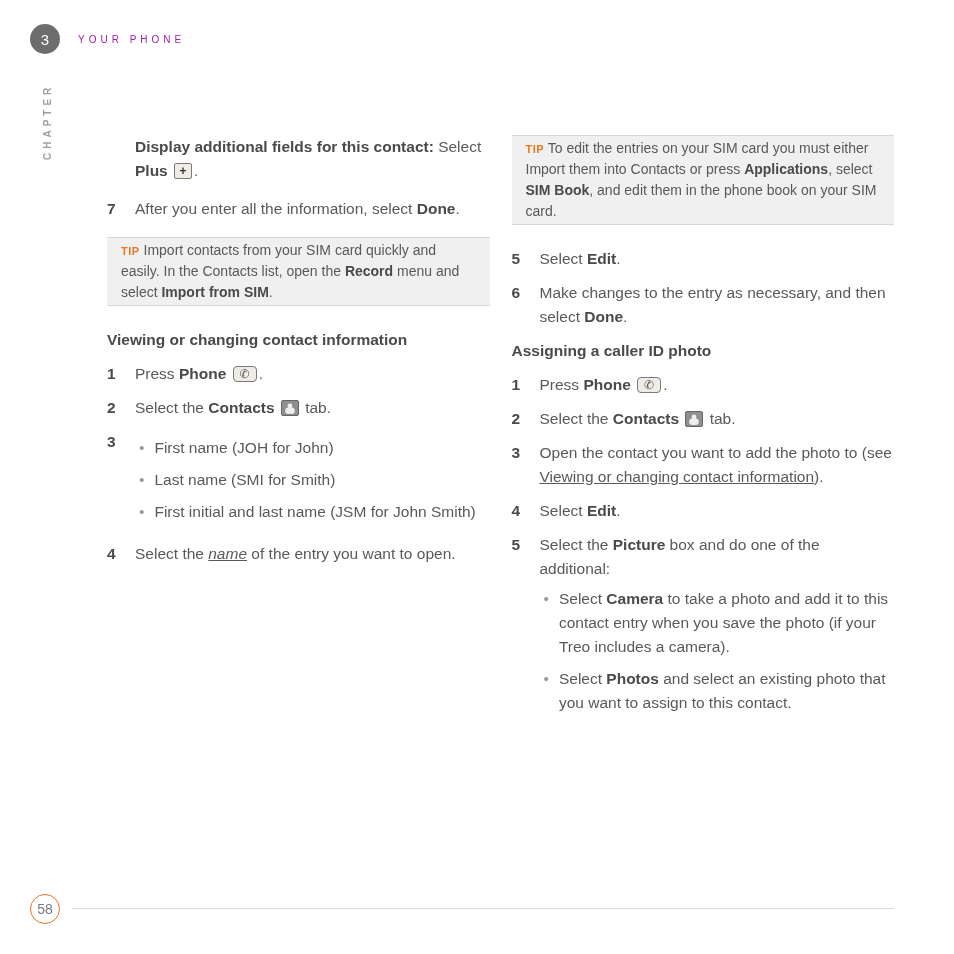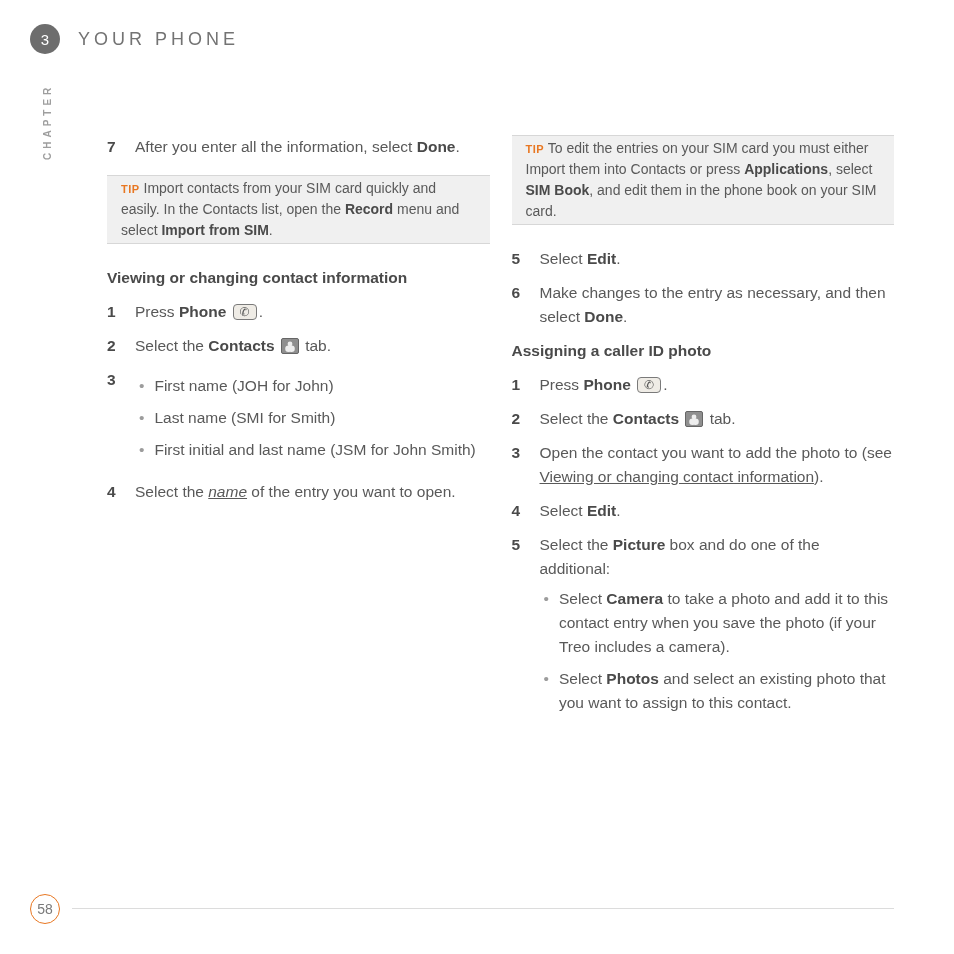--- a/index.html
+++ b/index.html
@@ -25,23 +25,23 @@
     height: 30px;
     border-radius: 50%;
     background: #6d6d6d;
     color: #fff;
     display: flex;
     align-items: center;
     justify-content: center;
     font-size: 15px;
   }
   .header-title {
-    font-size: 18px;
+    font-size: 10px;
     letter-spacing: 4px;
-    color: #737373;
+    color: #a21caf;
   }
   .chapter-label {
     position: absolute;
     top: 160px;
     left: 42px;
     transform: rotate(-90deg);
     transform-origin: left top;
     font-size: 10px;
     letter-spacing: 4px;
     color: #9e9e9e;
@@ -192,20 +192,24 @@
 <div class="header">
   <div class="chapter-circle">3</div>
   <div class="header-title">YOUR PHONE</div>
 </div>
 
 <div class="chapter-label">CHAPTER</div>
 
 <div class="content">
 
   <div class="col">
+    <p style="margin-left:-28px; padding-left:28px;">
+      <strong>Display additional fields for this contact:</strong><span> Select </span><strong>Plus</strong>
+      <span class="icon-box icon-plus"></span>.
+    </p>
 
     <div class="step">
       <div class="step-num">7</div>
       <div class="step-body"><span>After you enter all the information, select </span><strong>Done</strong>.</div>
     </div>
 
     <div class="tip-box">
       <span class="tip-label">TIP</span><span> Import contacts from your SIM card quickly and easily. In the Contacts list, open the </span><strong>Record</strong><span> menu and select </span><strong>Import from SIM</strong>.
     </div>
 

